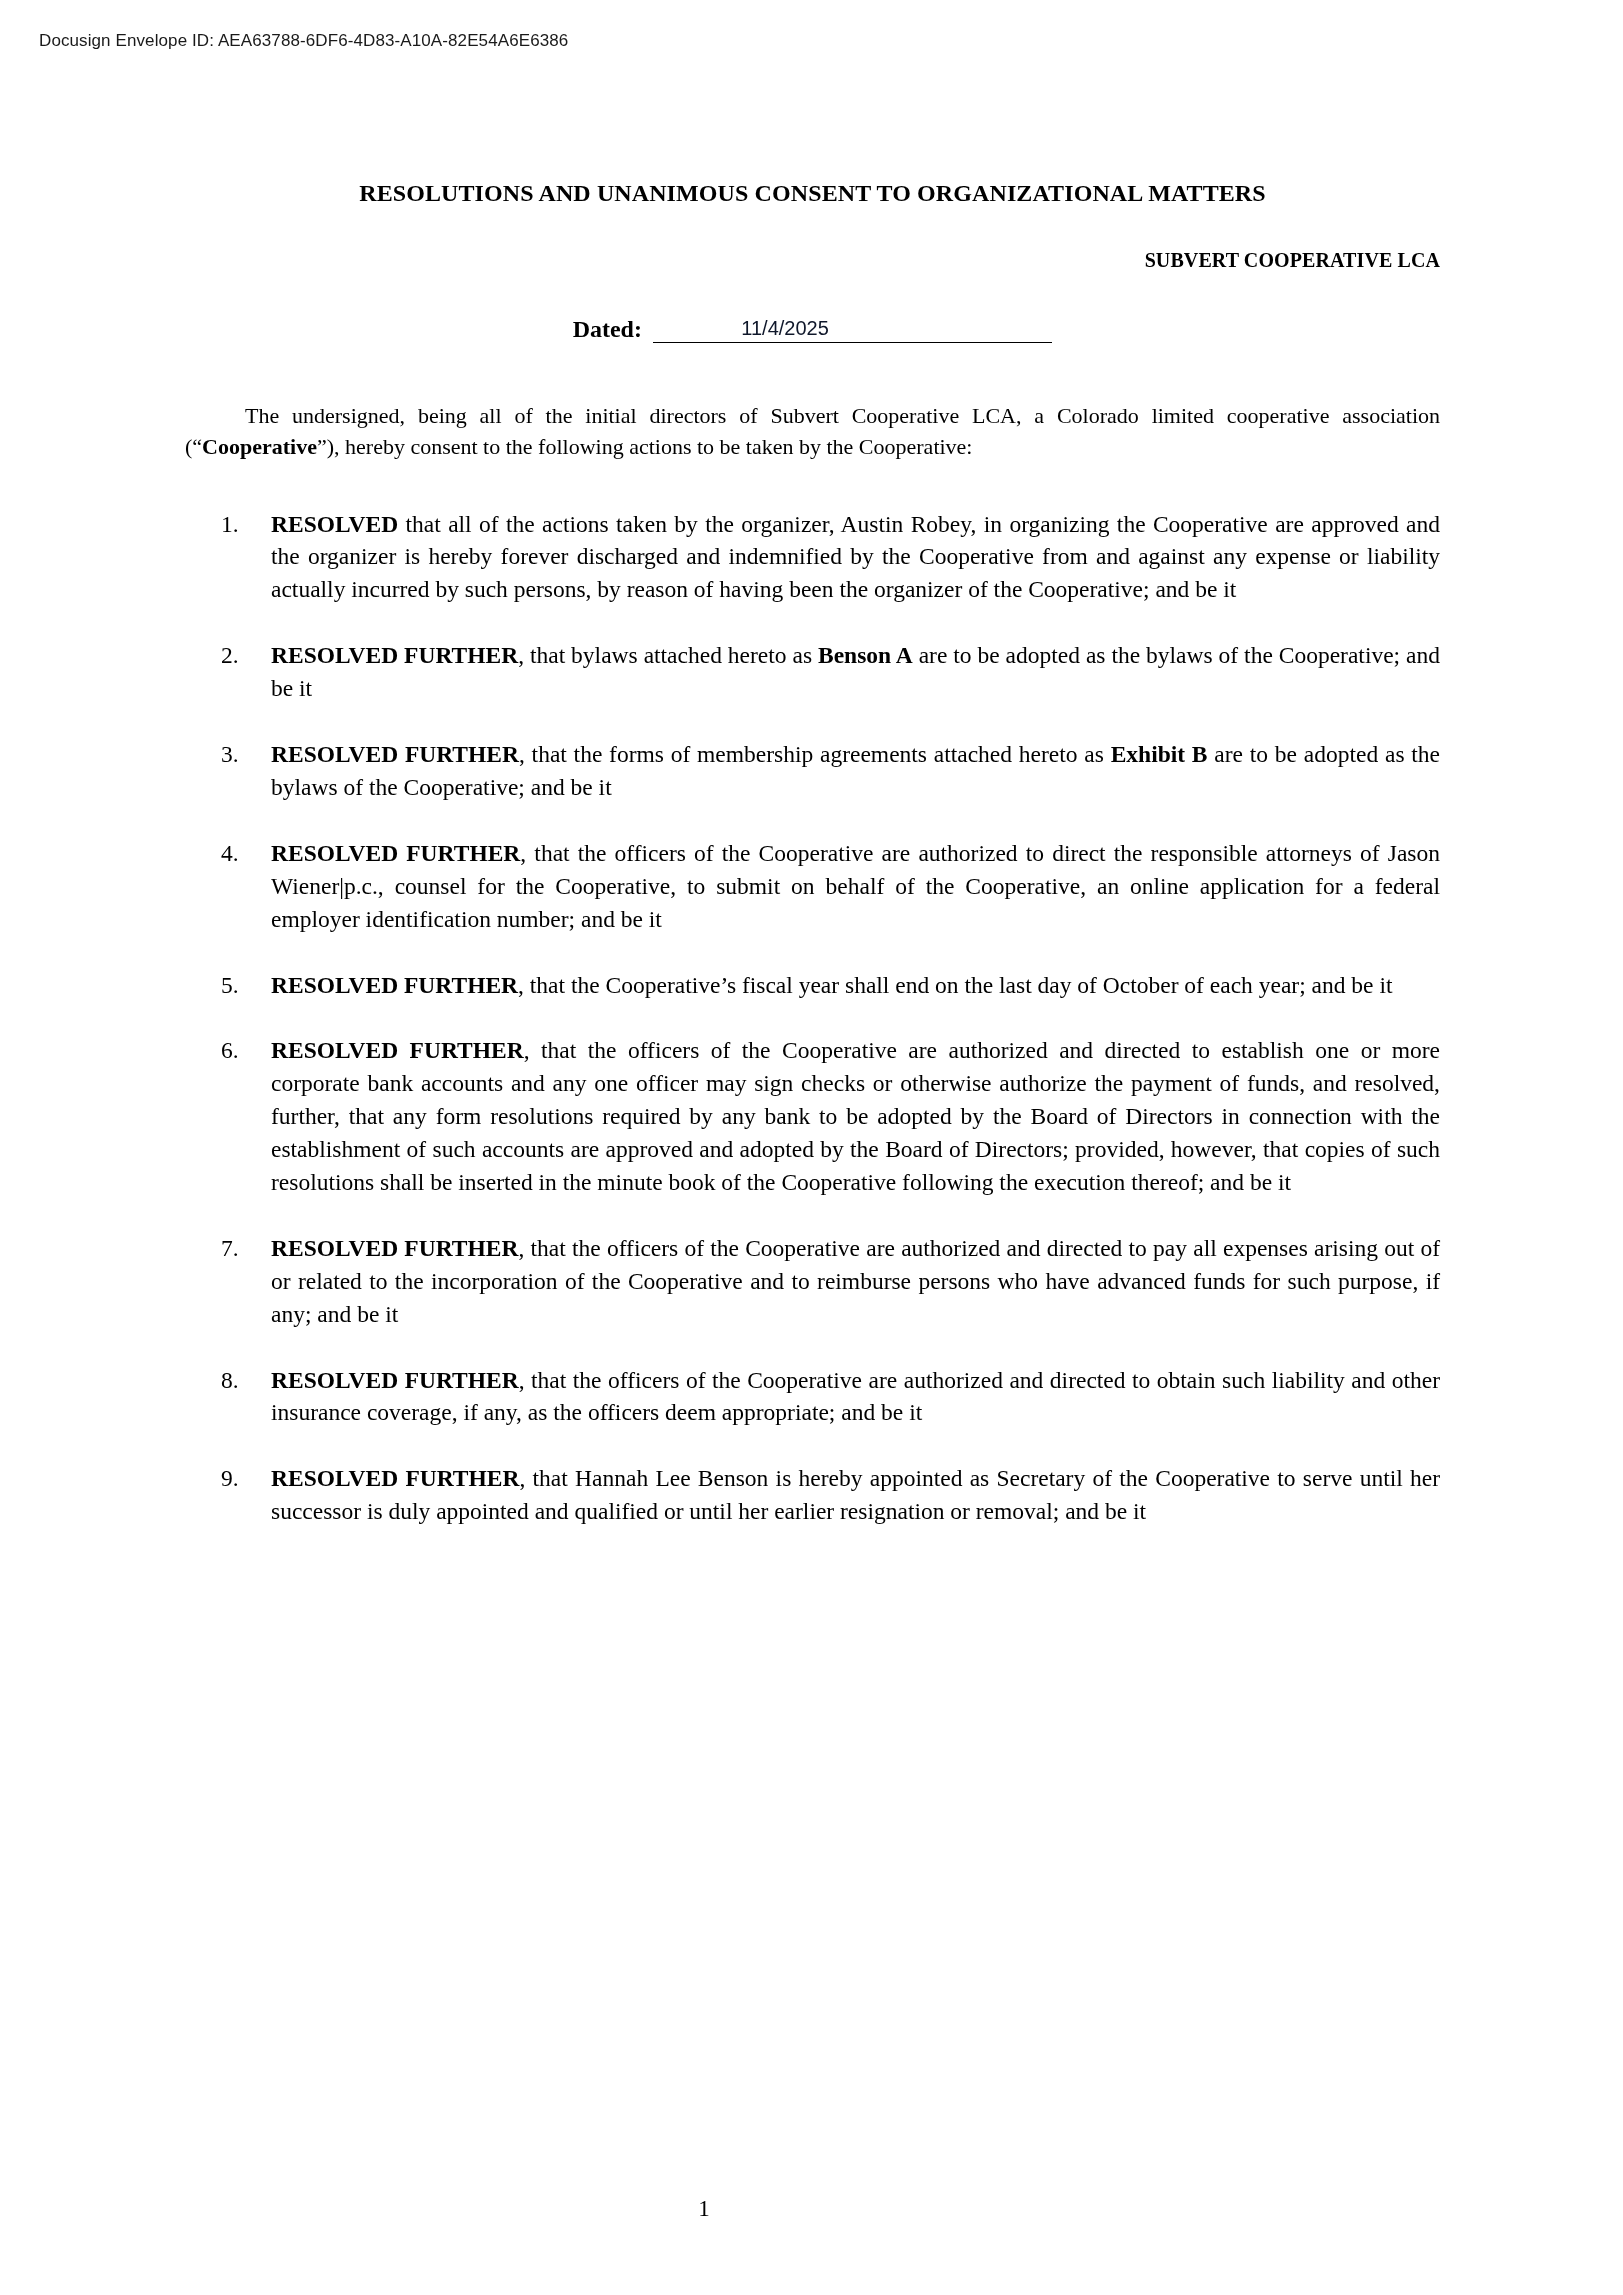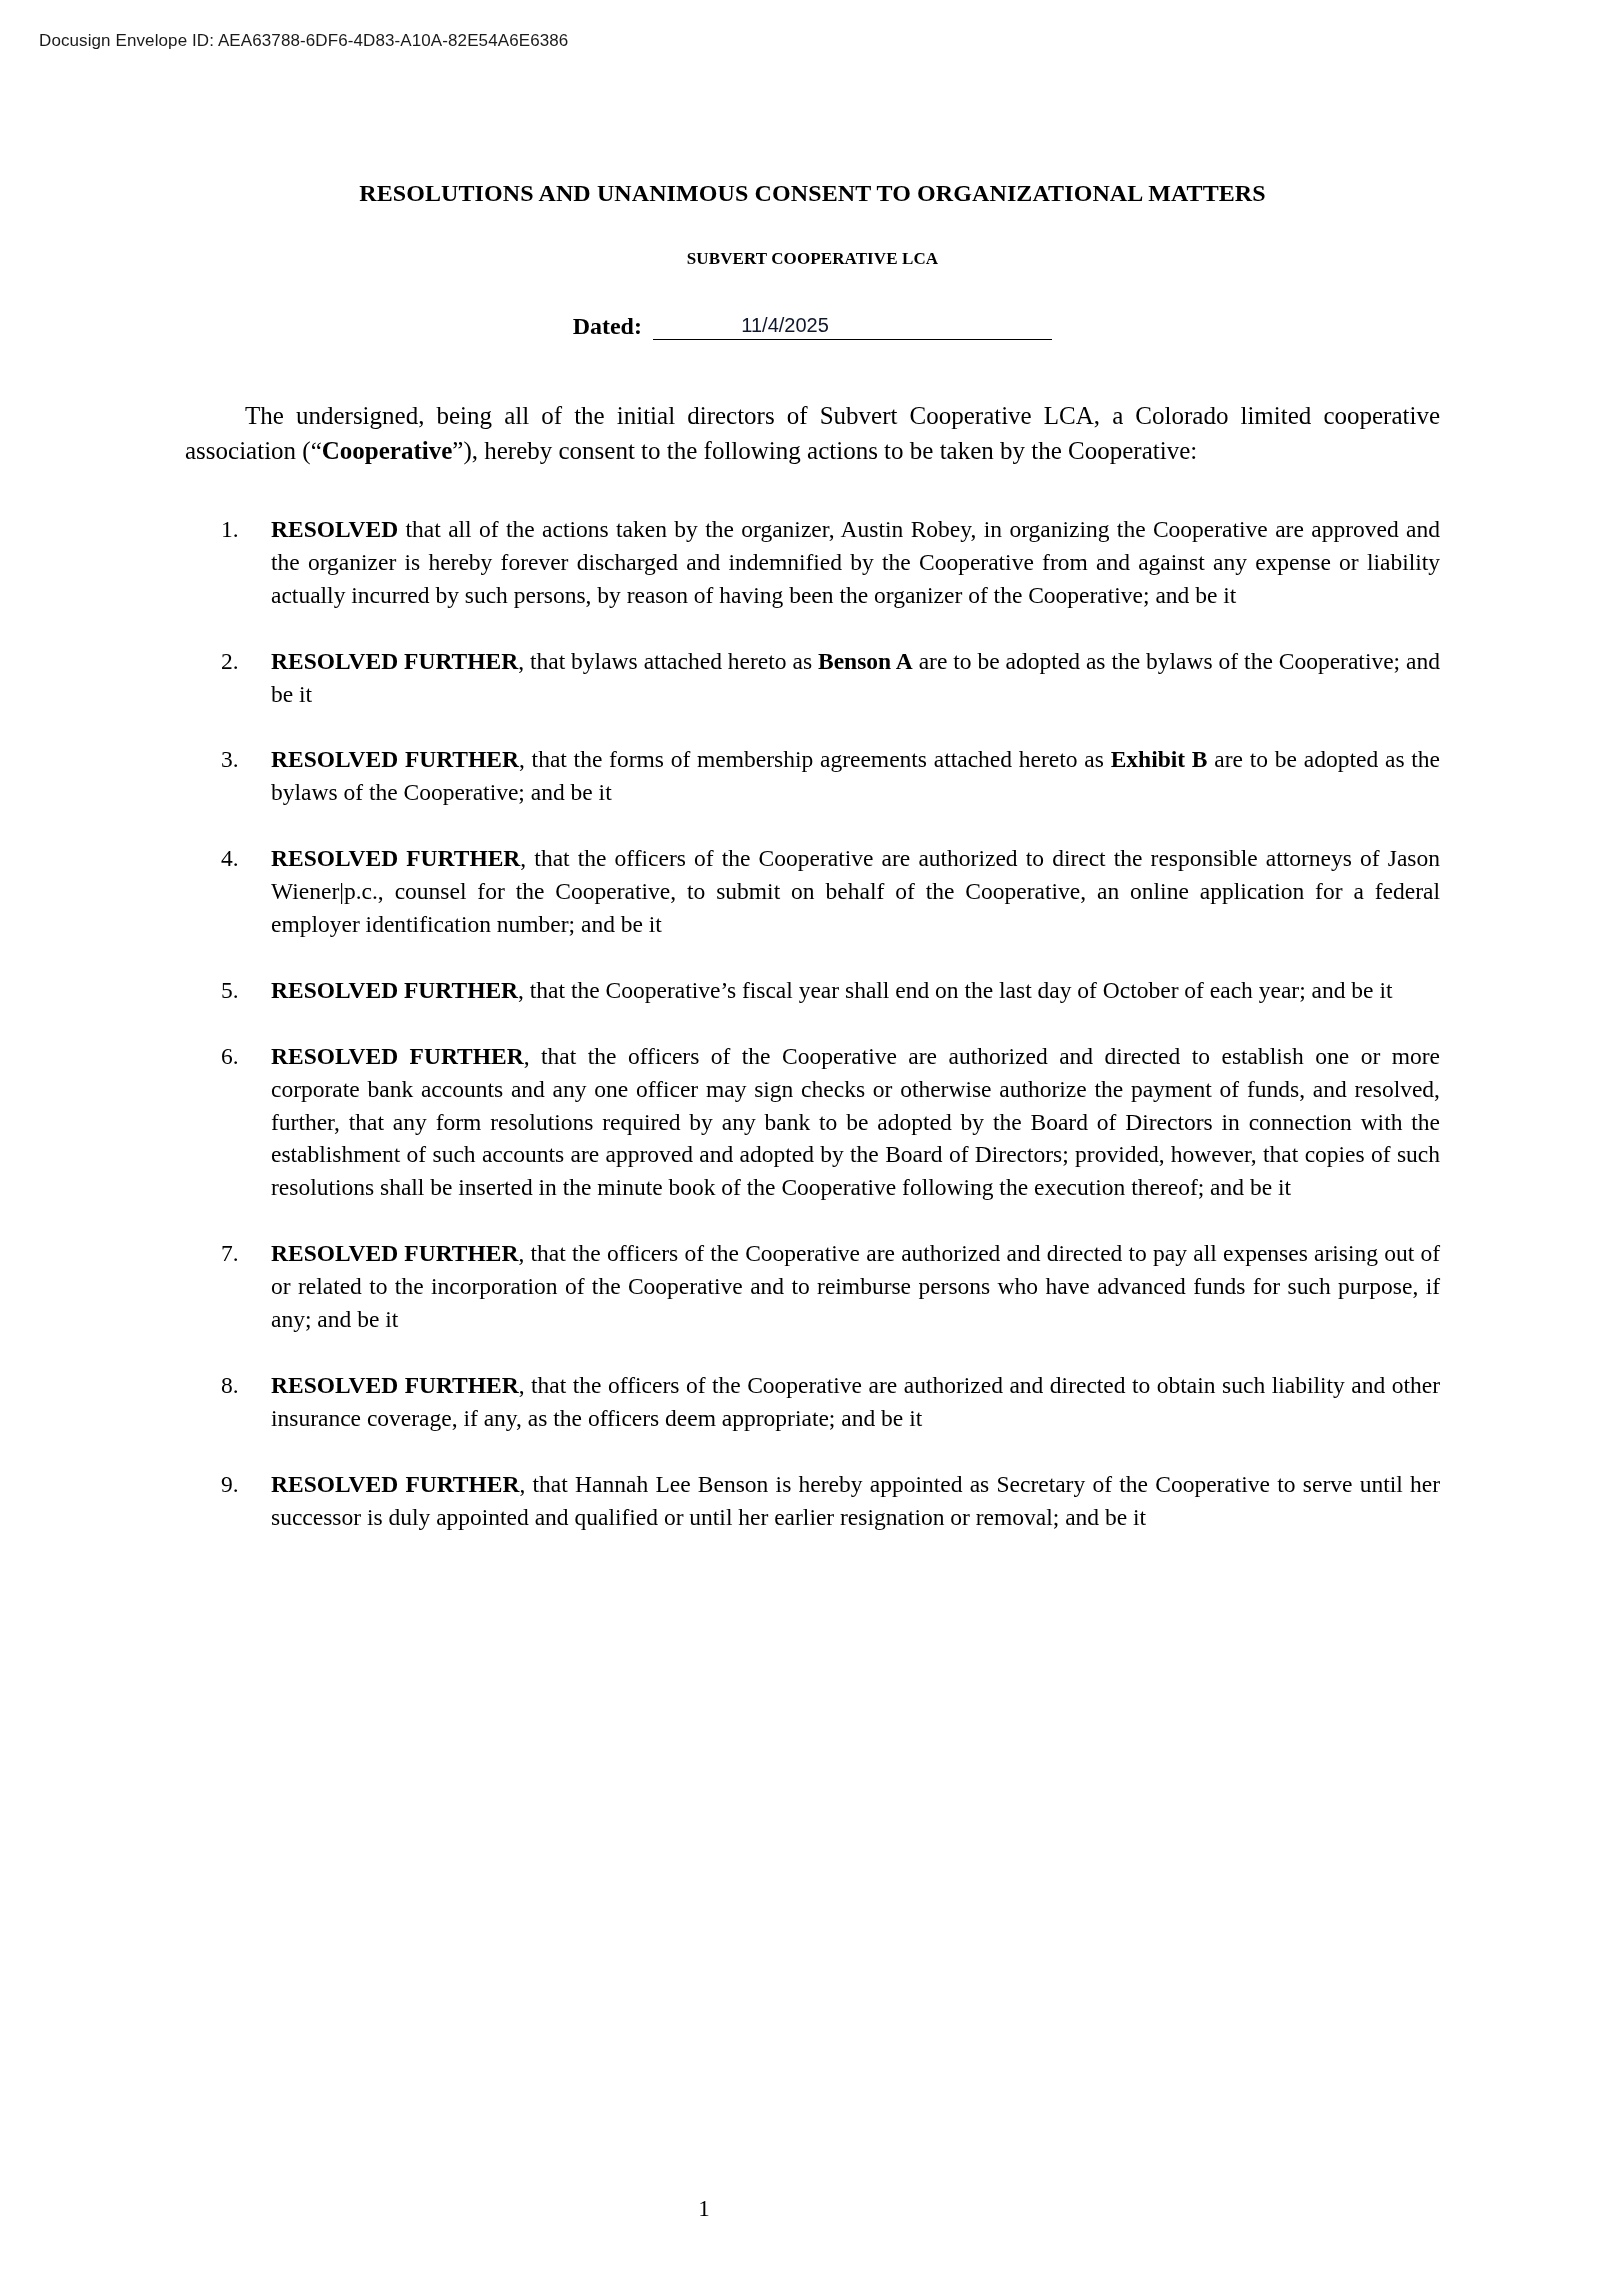--- a/index.html
+++ b/index.html
@@ -39,23 +39,23 @@
     width: 1255px;
   }
   .doc-title {
     text-align: center;
     font-weight: bold;
     font-size: 24px;
     letter-spacing: 0.1px;
     margin: 0 0 42px 0;
   }
   .doc-subtitle {
-    text-align: center;
+    text-align: right;
     font-weight: bold;
-    font-size: 17px;
+    font-size: 20px;
     letter-spacing: 0.1px;
     margin: 0 0 39px 0;
   }
   .dated-row {
     display: flex;
     justify-content: center;
     align-items: flex-end;
     margin: 0 0 58px 0;
   }
   .dated-label {
@@ -75,21 +75,21 @@
     position: absolute;
     left: 88px;
     bottom: 4px;
     font-family: "Liberation Sans", sans-serif;
     font-size: 20px;
     color: #0f172a;
     line-height: 1;
   }
   p.intro {
     margin: 8px 0 45px 0;
-    font-size: 25px;
+    font-size: 22px;
     line-height: 1.40;
     text-align: justify;
     text-indent: 60px;
   }
   .bold { font-weight: bold; }
   ol.resolutions {
     list-style: none;
     margin: 0;
     padding: 0;
   }

